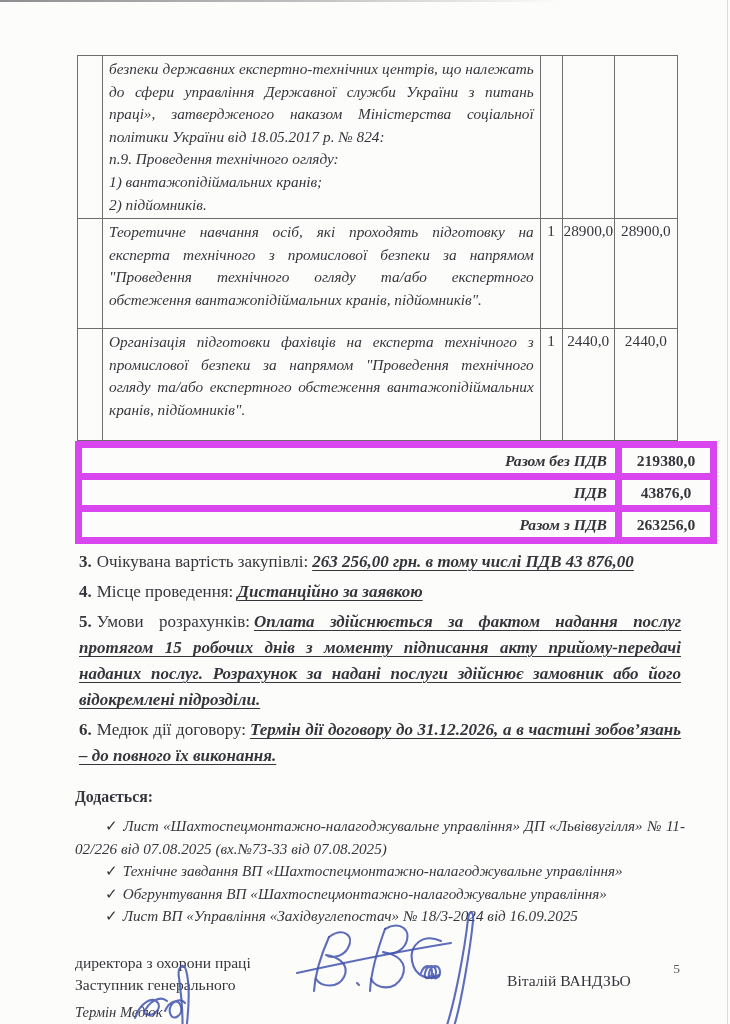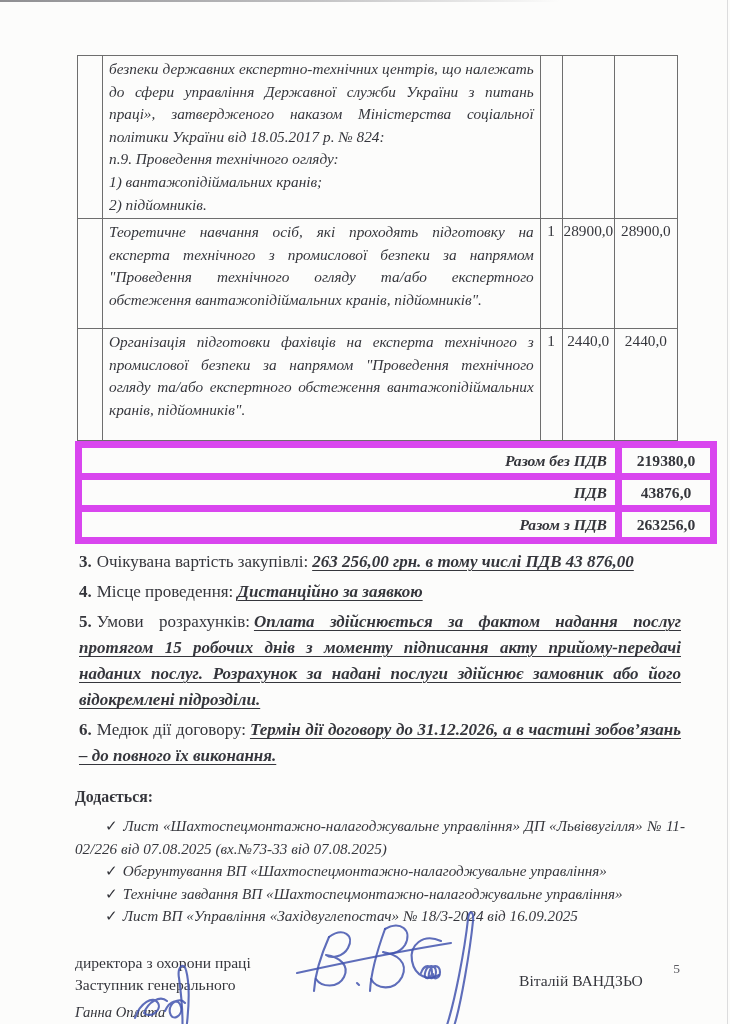--- a/index.html
+++ b/index.html
@@ -95,21 +95,21 @@
     position:relative;
     margin:24px 45px 0 75px;
     height:100px;
     font-size:15.6px;line-height:22px;
   }
   .sig-position{width:240px;}
   .signer-left{
     font-style:italic;font-size:14.6px;margin-top:5px;
   }
   .sig-right{
-    position:absolute;left:444px;top:18px;white-space:nowrap;font-family:Liberation Serif, serif;
+    position:absolute;left:432px;top:18px;white-space:nowrap;font-family:Liberation Serif, serif;
   }
   .sig-svg{position:absolute;pointer-events:none;}
   .sig-small{left:52px;top:8px;width:92px;height:95px;}
   .sig-big{left:218px;top:-45px;width:212px;height:150px;}
   .sig-svg path{
     fill:none;stroke:#4253ae;stroke-width:2.1;
     stroke-linecap:round;stroke-linejoin:round;opacity:.85;
   }
 
   .page-number{
@@ -181,30 +181,30 @@
   <div class="body-text">
     <p class="clause"><span class="num">3.</span><span class="lbl">Очікувана вартість закупівлі:</span><span class="val">263 256,00 грн. в тому числі ПДВ 43 876,00</span></p>
     <p class="clause"><span class="num">4.</span><span class="lbl">Місце проведення:</span><span class="val">Дистанційно за заявкою</span></p>
     <p class="clause"><span class="num">5.</span><span class="lbl">Умови розрахунків:</span><span class="val">Оплата здійснюється за фактом надання послуг протягом 15 робочих днів з моменту підписання акту прийому-передачі наданих послуг. Розрахунок за надані послуги здійснює замовник або його відокремлені підрозділи.</span></p>
     <p class="clause"><span class="num">6.</span><span class="lbl">Медюк дії договору:</span><span class="val">Термін дії договору  до 31.12.2026, а в частині зобов’язань – до повного їх виконання.</span></p>
   </div>
 
   <p class="attach-heading">Додається:</p>
   <div class="attach-list">
     <p class="attach-item"><span class="check">✓</span><span>Лист «Шахтоспецмонтажно-налагоджувальне управління» ДП «Львіввугілля» № 11-02/226 від 07.08.2025 (вх.№73-33 від 07.08.2025)</span></p>
+    <p class="attach-item"><span class="check">✓</span><span>Технічне завдання ВП «Шахтоспецмонтажно-налагоджувальне управління»</span></p>
     <p class="attach-item"><span class="check">✓</span><span>Обгрунтування ВП «Шахтоспецмонтажно-налагоджувальне управління»</span></p>
-    <p class="attach-item"><span class="check">✓</span><span>Технічне завдання ВП «Шахтоспецмонтажно-налагоджувальне управління»</span></p>
     <p class="attach-item"><span class="check">✓</span><span>Лист ВП «Управління «Західвуглепостач» № 18/3-2024 від 16.09.2025</span></p>
   </div>
 
   <div class="sig-block">
     <div class="sig-position">
       <div>директора з охорони праці</div>
       <div>Заступник генерального</div>
-      <div class="signer-left">Ганна Оплата</div>
+      <div class="signer-left">Термін Медюк</div>
     </div>
 
     <svg class="sig-svg sig-small" viewBox="0 0 92 95" xmlns="http://www.w3.org/2000/svg">
       <path d="M8,58 C13,43 26,35 31,43 C35,50 24,59 17,53 C21,42 33,35 40,41"></path>
       <path d="M38,51 c5,-11 14,-13 16,-4 c2,9 -9,15 -11,6 c-2,-9 9,-17 15,-10"></path>
       <path d="M57,86 C61,60 64,28 59,10 C57,2 50,6 52,18 C55,40 57,66 54,86"></path>
       <path d="M20,71 C32,83 50,81 58,67"></path>
     </svg>
 
     <svg class="sig-svg sig-big" viewBox="0 0 212 150" xmlns="http://www.w3.org/2000/svg">

